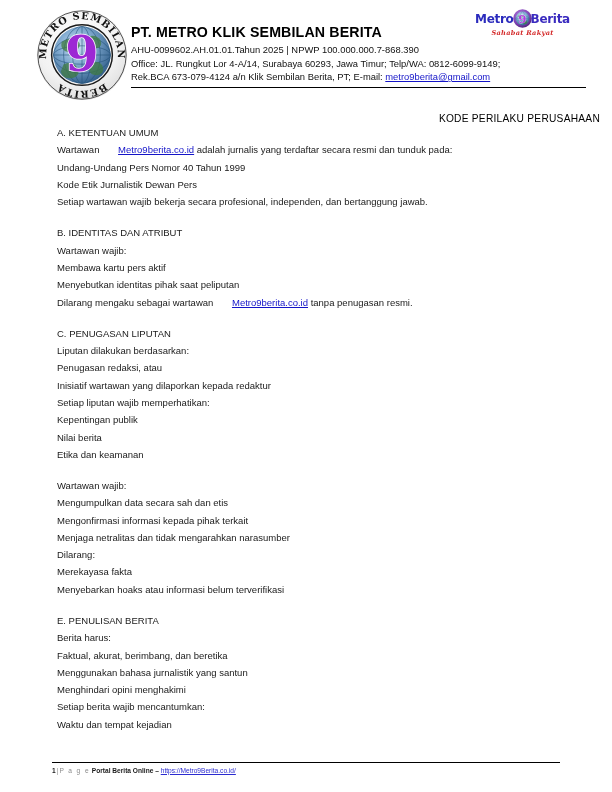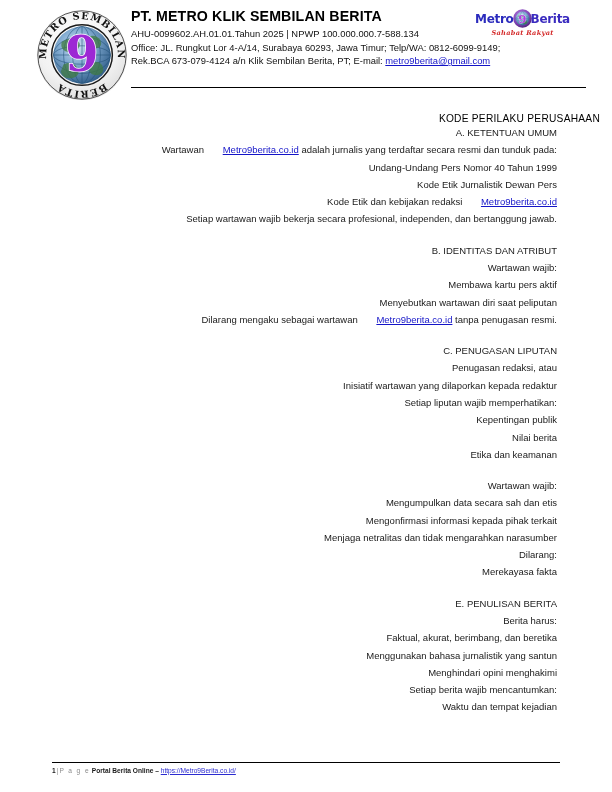--- a/index.html
+++ b/index.html
@@ -34,21 +34,21 @@
     position: absolute;
     left: 36px;
     top: 9px;
     width: 92px;
     height: 92px;
   }
 
   .company-block {
     position: absolute;
     left: 131px;
-    top: 8px;
+    top: 24px;
     width: 455px;
   }
 
   .company-name {
     font-size: 14.2px;
     font-weight: bold;
     letter-spacing: 0.15px;
     line-height: 1.25;
     color: #000000;
     margin: 0 0 1px 0;
@@ -129,21 +129,20 @@
   
   .content {
     position: absolute;
     left: 57px;
     top: 124px;
     width: 500px;
   }
 
   .section {
     margin-bottom: 14px;
-    text-align: right;
   }
   .section:last-child { margin-bottom: 0; }
 
   .section-heading {
     font-size: 9.5px;
     line-height: 1.82;
     color: #1a1a1a;
     white-space: nowrap;
   }
 
@@ -236,21 +235,21 @@
           <textPath href="#ringTop" startOffset="50%" text-anchor="middle">METRO SEMBILAN</textPath>
         </text>
         <text font-family="DejaVu Serif, serif" font-size="10.6" font-weight="bold" fill="#111111" letter-spacing="1.1">
           <textPath href="#ringBot" startOffset="50%" text-anchor="middle">BERITA</textPath>
         </text>
       </svg>
     </div>
 
     <div class="company-block">
       <div class="company-name">PT. METRO KLIK SEMBILAN BERITA</div>
-      <div class="company-line">AHU-0099602.AH.01.01.Tahun 2025 | NPWP 100.000.000.7-588.134</div>
+      <div class="company-line">AHU-0099602.AH.01.01.Tahun 2025 | NPWP 100.000.000.7-868.390</div>
       <div class="company-line">Office: JL. Rungkut Lor 4-A/14, Surabaya 60293, Jawa Timur; Telp/WA: 0812-6099-9149;</div>
       <div class="company-line"><span>Rek.BCA 673-079-4124 a/n Klik Sembilan Berita, PT; E-mail: </span><a href="#" class="inline-link">metro9berita@gmail.com</a></div>
     </div>
 
     <div class="brand-logo">
       <div class="brand-wordmark">
         <span class="brand-metro">Metro</span>
         <svg class="brand-orb" viewBox="0 0 40 40">
           <defs>
             <radialGradient id="orbOuter" cx="40%" cy="32%" r="72%">
@@ -286,46 +285,47 @@
   </div>
 
   <div class="doc-title">KODE PERILAKU PERUSAHAAN</div>
 
   <div class="content" id="content-root">
       <div class="section">
         <div class="section-heading">A. KETENTUAN UMUM</div>
         <div class="para"><span>Wartawan </span><a class="lnk" href="#">Metro9berita.co.id</a><span> adalah jurnalis yang terdaftar secara resmi dan tunduk pada:</span></div>
         <div class="para"><span>Undang-Undang Pers Nomor 40 Tahun 1999</span></div>
         <div class="para"><span>Kode Etik Jurnalistik Dewan Pers</span></div>
-        <div class="para"><span>Kode Etik dan kebijakan redaksi </span><a class="lnk" href="#">Metro9berita.co.id</a></div>
         <div class="para"><span>Setiap wartawan wajib bekerja secara profesional, independen, dan bertanggung jawab.</span></div>
       </div>
       <div class="section">
         <div class="section-heading">B. IDENTITAS DAN ATRIBUT</div>
         <div class="para"><span>Wartawan wajib:</span></div>
         <div class="para"><span>Membawa kartu pers aktif</span></div>
-        <div class="para"><span>Menyebutkan wartawan diri saat peliputan</span></div>
+        <div class="para"><span>Menyebutkan identitas pihak saat peliputan</span></div>
         <div class="para"><span>Dilarang mengaku sebagai wartawan </span><a class="lnk" href="#">Metro9berita.co.id</a><span> tanpa penugasan resmi.</span></div>
       </div>
       <div class="section">
         <div class="section-heading">C. PENUGASAN LIPUTAN</div>
+        <div class="para"><span>Liputan dilakukan berdasarkan:</span></div>
         <div class="para"><span>Penugasan redaksi, atau</span></div>
         <div class="para"><span>Inisiatif wartawan yang dilaporkan kepada redaktur</span></div>
         <div class="para"><span>Setiap liputan wajib memperhatikan:</span></div>
         <div class="para"><span>Kepentingan publik</span></div>
         <div class="para"><span>Nilai berita</span></div>
         <div class="para"><span>Etika dan keamanan</span></div>
       </div>
       <div class="section">
         <div class="para"><span>Wartawan wajib:</span></div>
         <div class="para"><span>Mengumpulkan data secara sah dan etis</span></div>
         <div class="para"><span>Mengonfirmasi informasi kepada pihak terkait</span></div>
         <div class="para"><span>Menjaga netralitas dan tidak mengarahkan narasumber</span></div>
         <div class="para"><span>Dilarang:</span></div>
         <div class="para"><span>Merekayasa fakta</span></div>
+        <div class="para"><span>Menyebarkan hoaks atau informasi belum terverifikasi</span></div>
       </div>
       <div class="section">
         <div class="section-heading">E. PENULISAN BERITA</div>
         <div class="para"><span>Berita harus:</span></div>
         <div class="para"><span>Faktual, akurat, berimbang, dan beretika</span></div>
         <div class="para"><span>Menggunakan bahasa jurnalistik yang santun</span></div>
         <div class="para"><span>Menghindari opini menghakimi</span></div>
         <div class="para"><span>Setiap berita wajib mencantumkan:</span></div>
         <div class="para"><span>Waktu dan tempat kejadian</span></div>
       </div>

